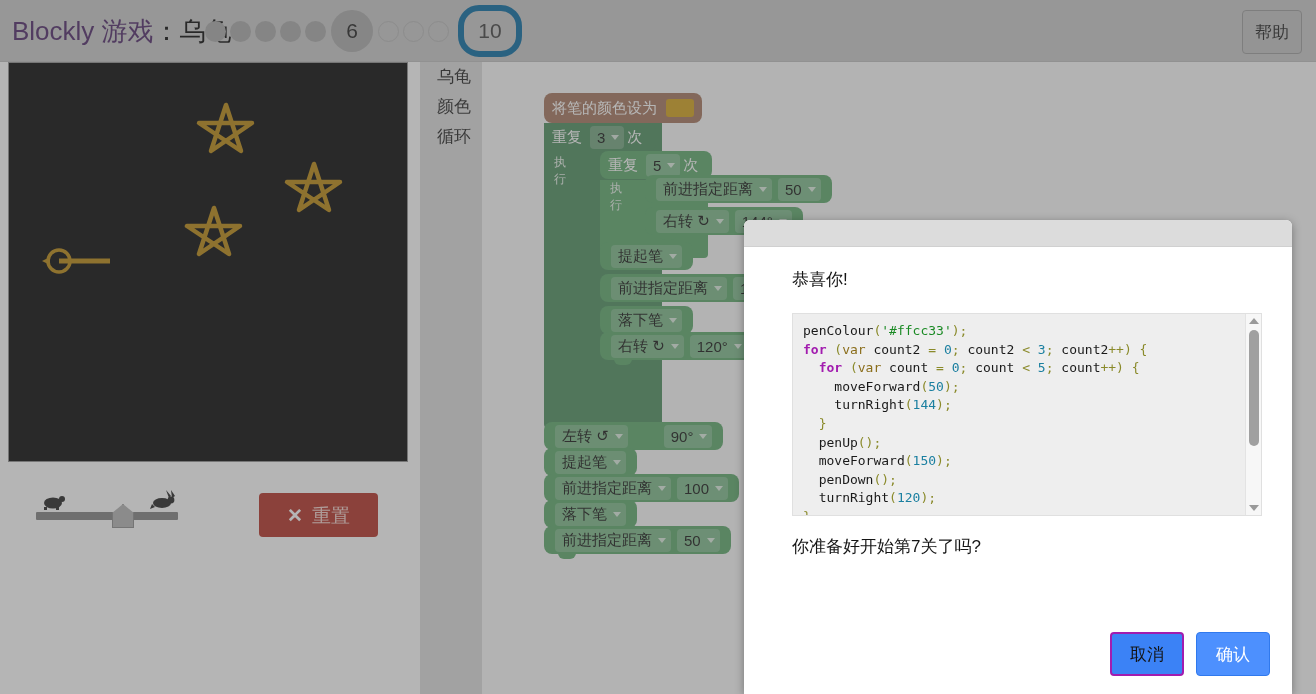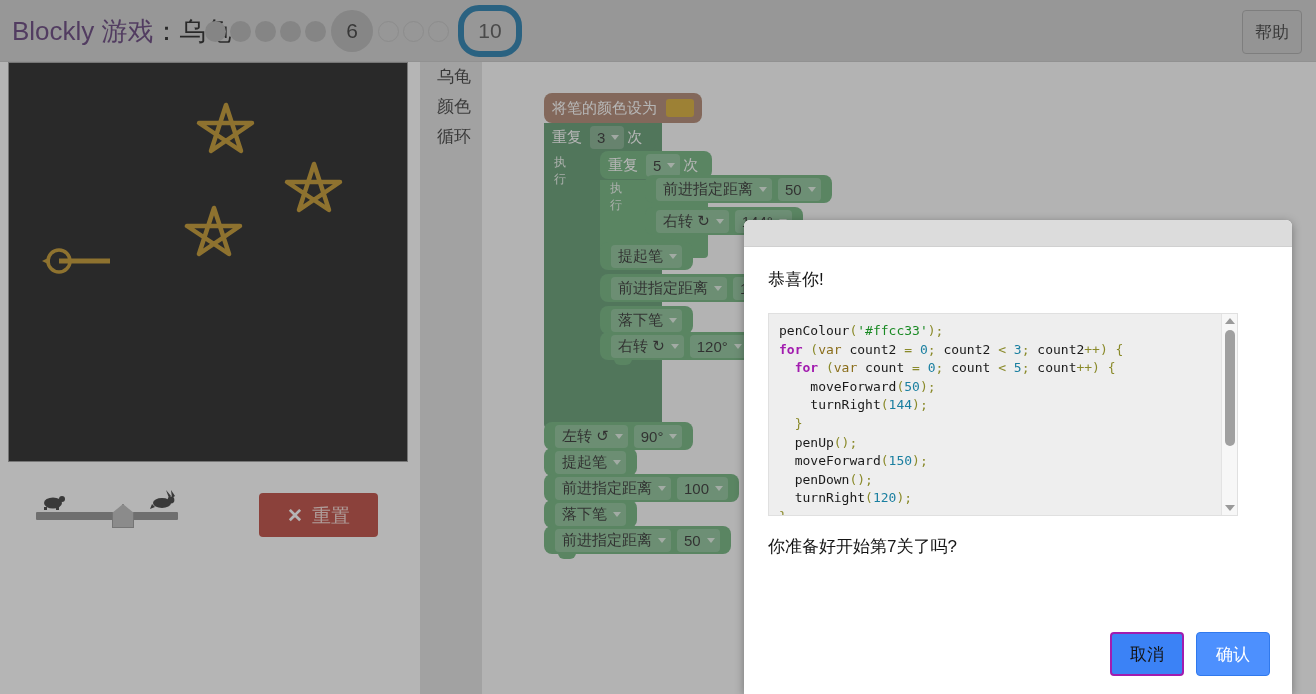--- a/index.html
+++ b/index.html
@@ -278,21 +278,22 @@
     border-radius: 6px 6px 0 0;
     box-shadow: 0 2px 10px rgba(0,0,0,0.35);
     overflow: hidden;
   }
   #dialog-titlebar {
     height: 26px;
     background: #dcdcdc;
     border-bottom: 1px solid #d0d0d0;
   }
   #dialog-body {
-    padding: 22px 28px 0 24px;
+    padding: 22px 28px 0 16px;
+    margin-left: 32px;
   }
   .dlg-line {
     font-size: 17px;
     color: #151515;
     margin: 0 0 22px 0;
     line-height: 22px;
   }
   #code-wrap {
     position: relative;
     width: 470px;
@@ -534,21 +535,21 @@
           <span>右转 ↻</span>
             <span class="caret"></span>
         </span>
         <span class="field">
           <span>120°</span>
             <span class="caret"></span>
         </span>
         <span class="notch turtle"></span>
       </div>
 
-      <div class="blk turtle" style="left:62px; top:360px;">
+      <div class="blk turtle" style="left:62px; top:360px;gap:30px;">
         <span class="field plain">
           <span>左转 ↺</span>
             <span class="caret"></span>
         </span>
         <span class="field">
           <span>90°</span>
             <span class="caret"></span>
         </span>
       </div>
 

